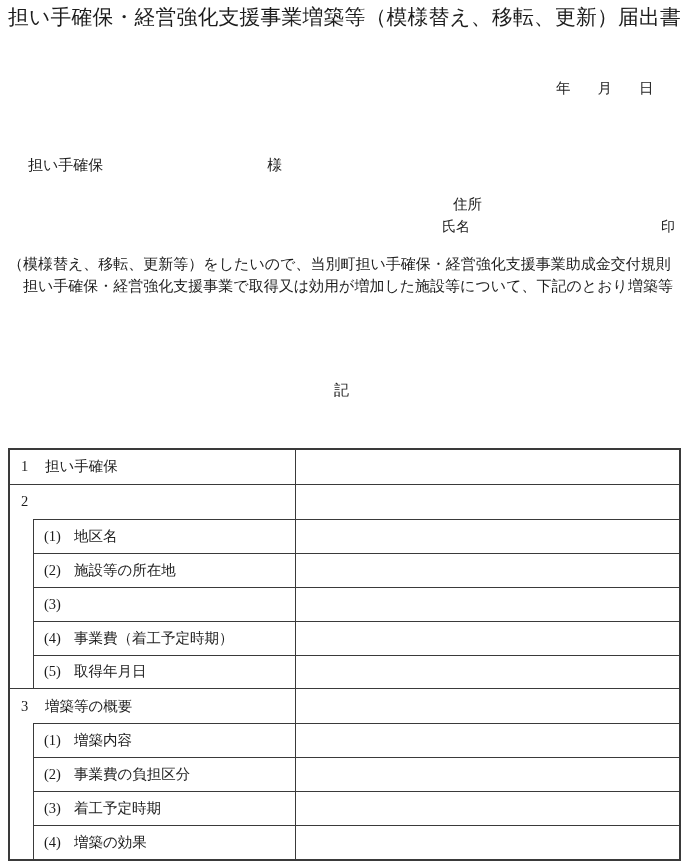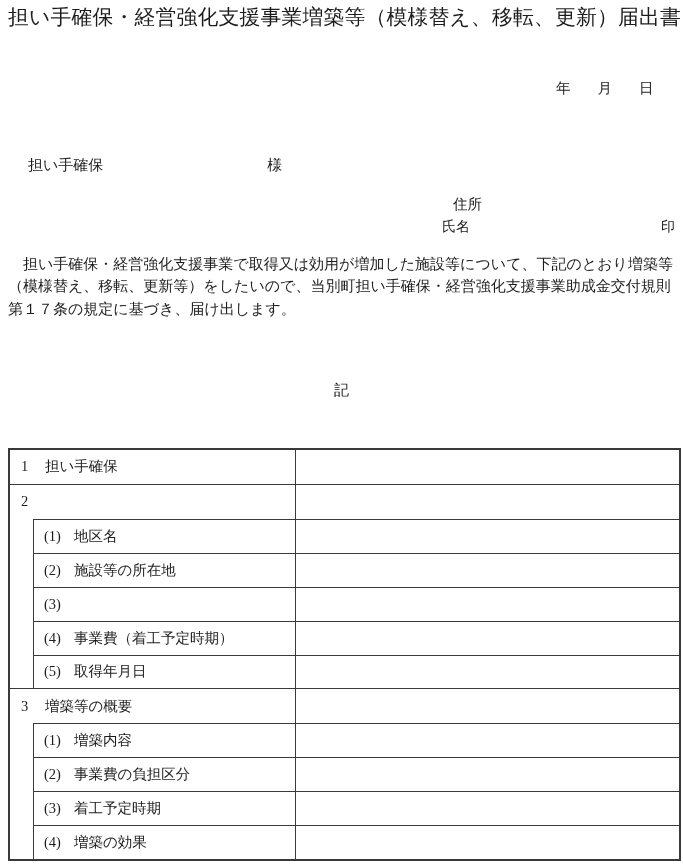--- a/index.html
+++ b/index.html
@@ -66,23 +66,22 @@
   </div>
 
   <div class="address-label">住所</div>
 
   <div class="name-row">
     <span>氏名</span>
     <span>印</span>
   </div>
 
   <div class="body-text">
+    <div class="body-line">（模様替え、移転、更新等）をしたいので、当別町担い手確保・経営強化支援事業助成金交付規則</div>
     <div class="body-line">　担い手確保・経営強化支援事業で取得又は効用が増加した施設等について、下記のとおり増築等</div>
-    <div class="body-line">（模様替え、移転、更新等）をしたいので、当別町担い手確保・経営強化支援事業助成金交付規則</div>
-    <div class="body-line">第１７条の規定に基づき、届け出します。</div>
   </div>
 
   <div class="ki">記</div>
 
   <div class="form-table">
 
     <div class="trow main">
       <div class="cell-label">
         <span class="no">1</span>
         <span class="lbl">担い手確保</span>

